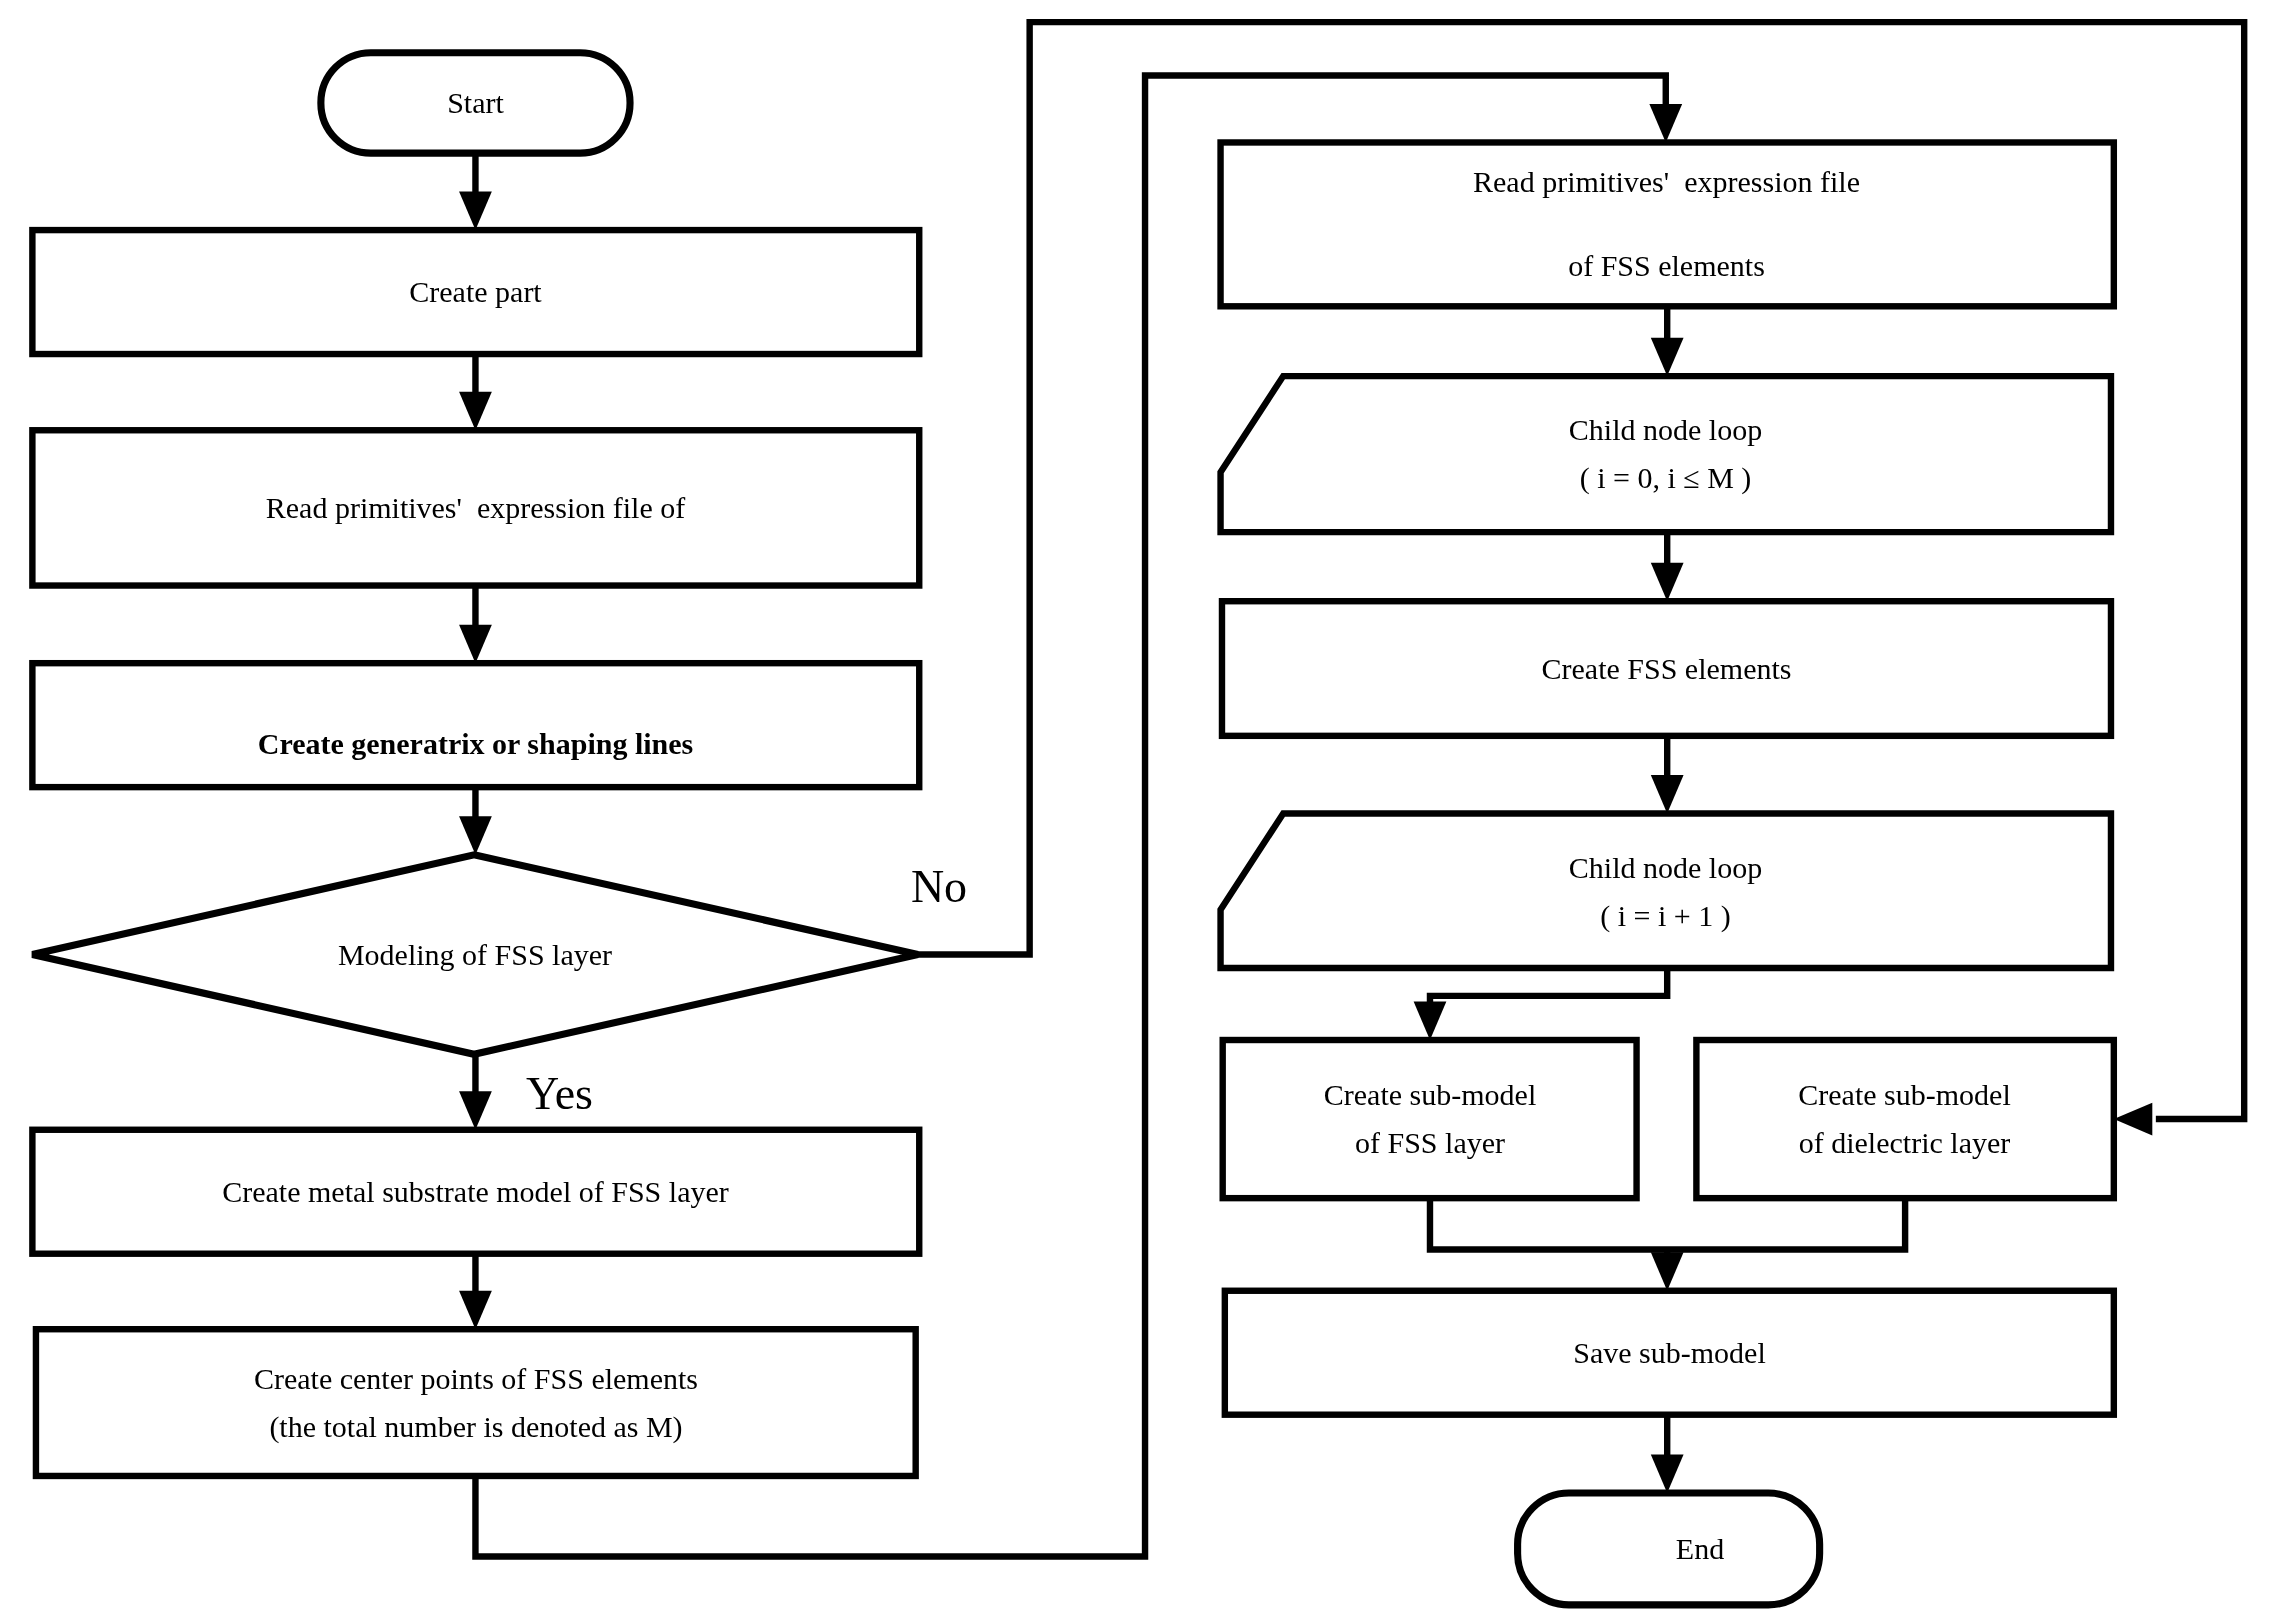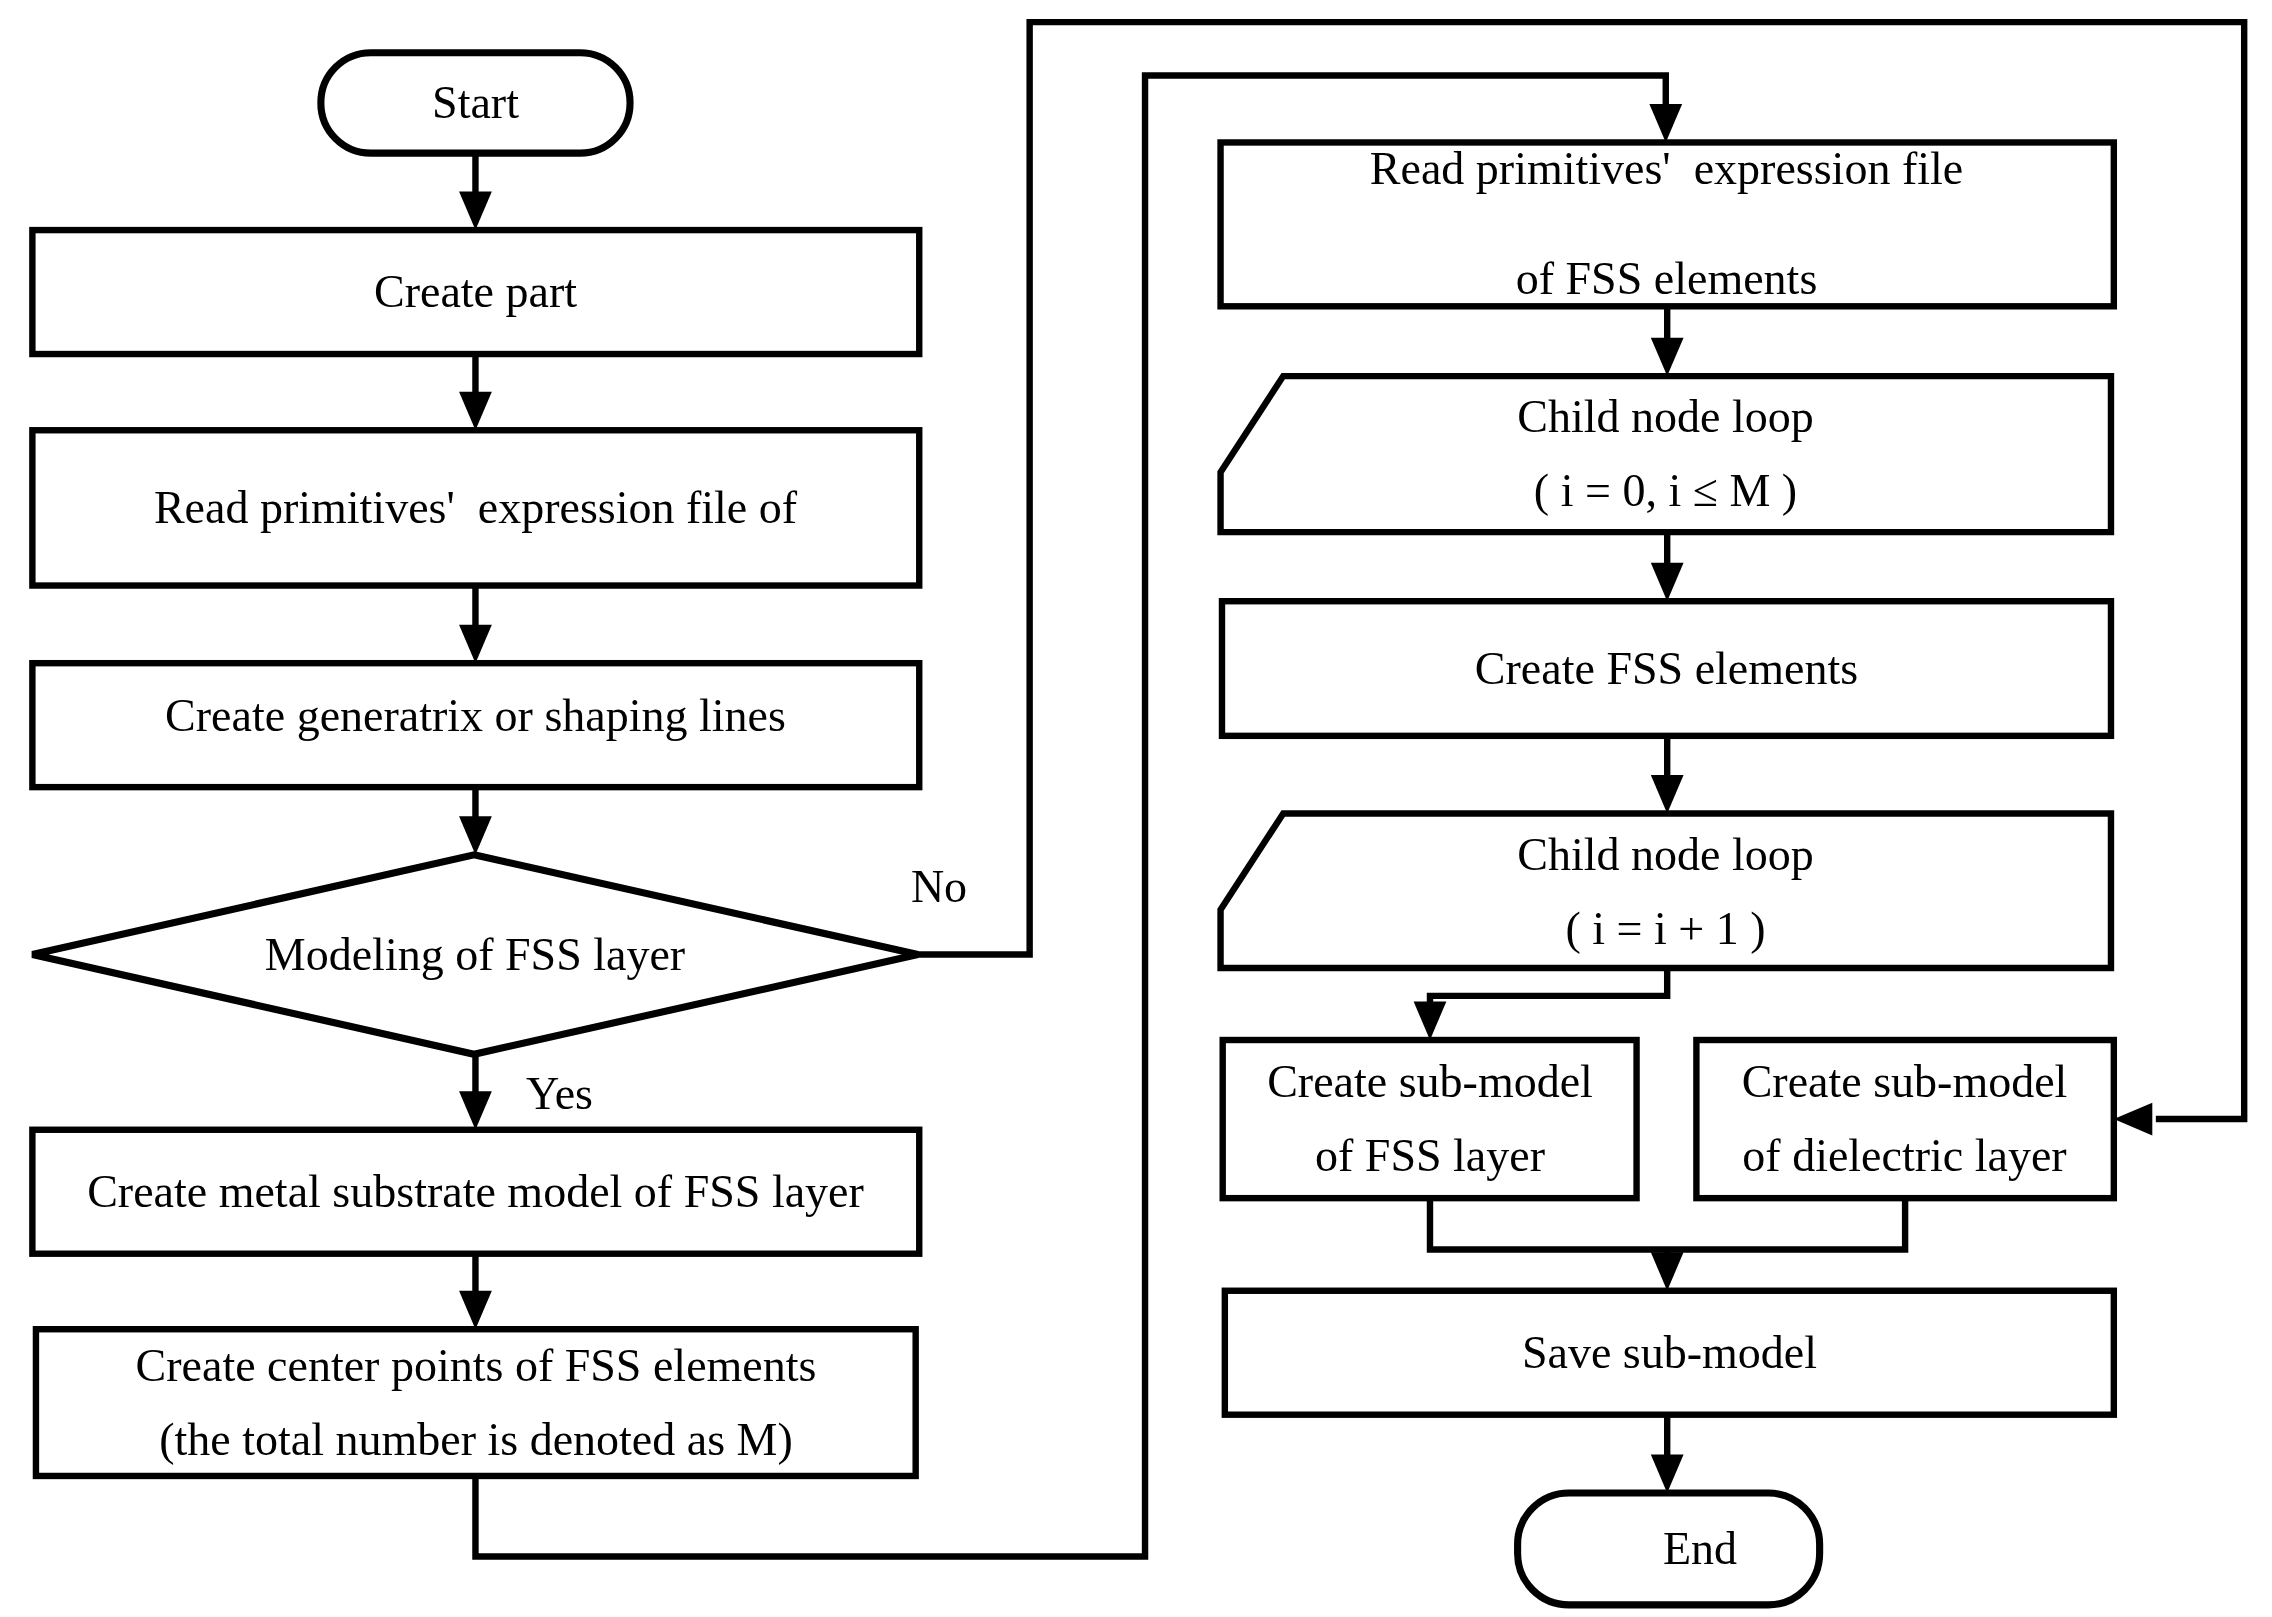--- a/index.html
+++ b/index.html
@@ -13,21 +13,21 @@
     overflow:hidden;
   }
   #shapes{position:absolute;left:0;top:0;width:2273px;height:1617px;}
   .lbl{
     position:absolute;
     display:flex;
     flex-direction:column;
     align-items:center;
     justify-content:center;
     text-align:center;
-    font-size:46px;
+    font-size:30px;
     line-height:1.6;
     white-space:pre;
     color:#000;
   }
   .edge-lbl{
     position:absolute;
     display:flex;
     align-items:center;
     justify-content:center;
     font-size:46px;
@@ -100,21 +100,21 @@
   </div>
 
   <div class="lbl" style="left:32px;top:230px;width:887px;height:124px;">
     <div>Create part</div>
   </div>
 
   <div class="lbl" style="left:32px;top:430px;width:887px;height:155px;">
     <div>Read primitives'  expression file of</div>
   </div>
 
-  <div class="lbl" style="left:32px;top:654px;width:887px;height:124px;">
+  <div class="lbl" style="left:32px;top:682px;width:887px;height:124px;font-weight:bold;">
     <div>Create generatrix or shaping lines</div>
   </div>
 
   <div class="lbl" style="left:32px;top:855px;width:886px;height:199px;">
     <div>Modeling of FSS layer</div>
   </div>
 
   <div class="edge-lbl" style="left:880px;top:860px;width:118px;height:53px;">No</div>
 
   <div class="edge-lbl" style="left:499px;top:1059px;width:121px;height:53px;margin-top:8px;">Yes</div>

